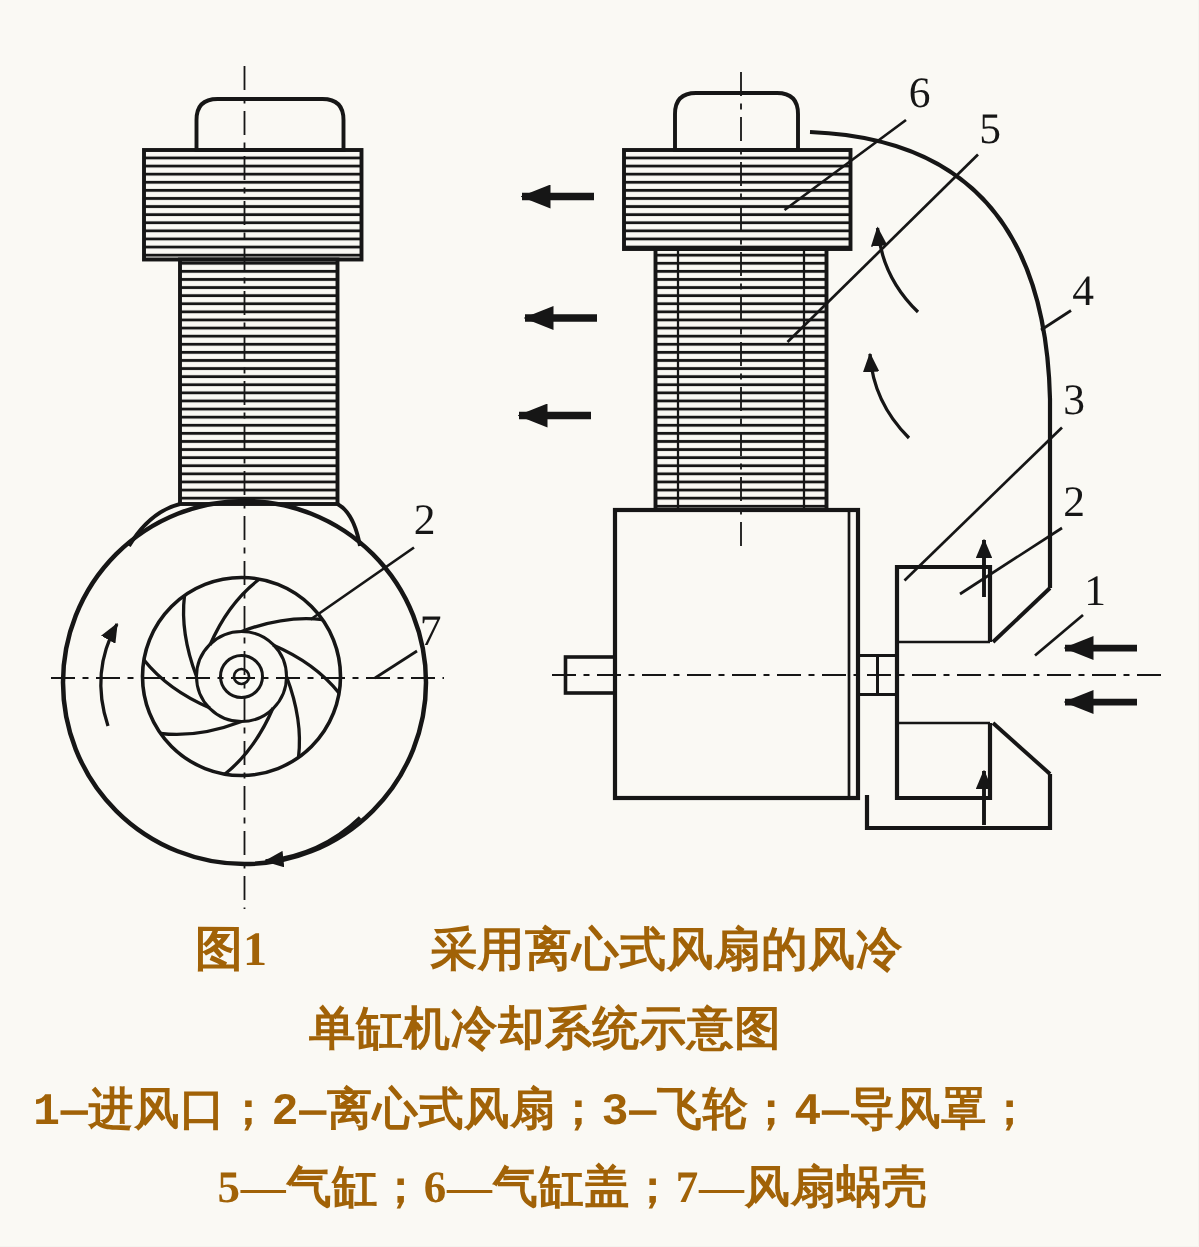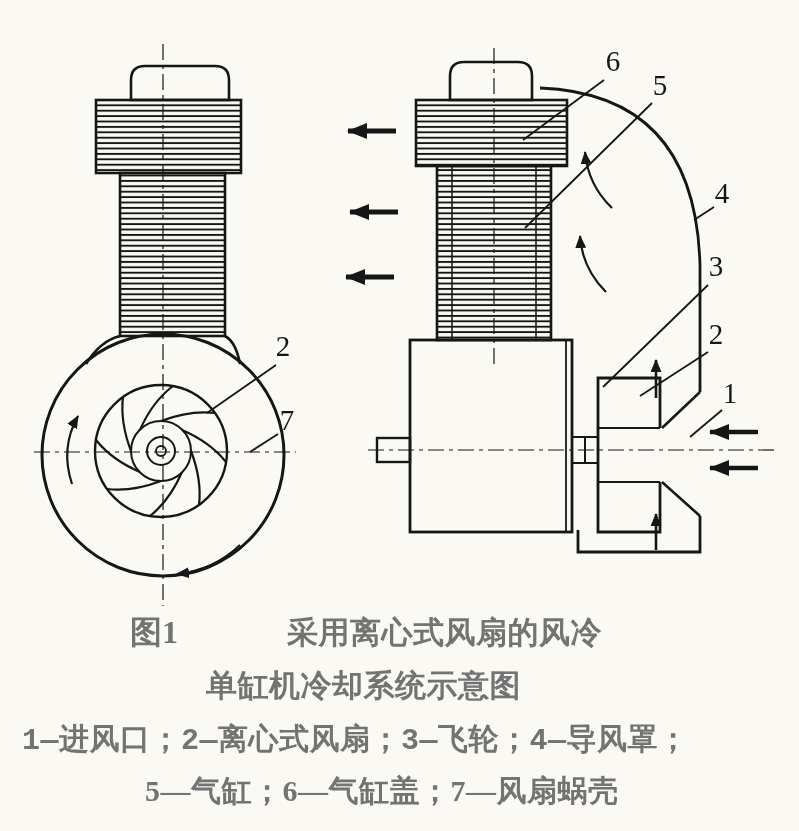--- a/index.html
+++ b/index.html
@@ -15,21 +15,21 @@
   svg{display:block;}
   .ink{stroke:#161616;fill:none;}
   .callout-num{
     font-family:"Liberation Serif","DejaVu Serif",serif;
     font-size:29px;fill:#161616;
   }
   .cap{
     position:absolute;
     font-weight:600;
     white-space:nowrap;
-    color:#737373;
+    color:#a16207;
   }
   #fig-label   {left:130px;top:611px;font-size:32px;}
   #title-line1 {left:287px;top:612px;font-size:31px;letter-spacing:0.5px;}
   #title-line2 {left:206px;top:665px;font-size:31px;letter-spacing:0.5px;}
   #legend-line1{left:22px; top:719px;font-size:30px;letter-spacing:0.5px;font-family:Liberation Mono, monospace;}
   #legend-line2{left:145px;top:771px;font-size:30px;letter-spacing:0.5px;}
 </style>
 </head>
 <body>
 

